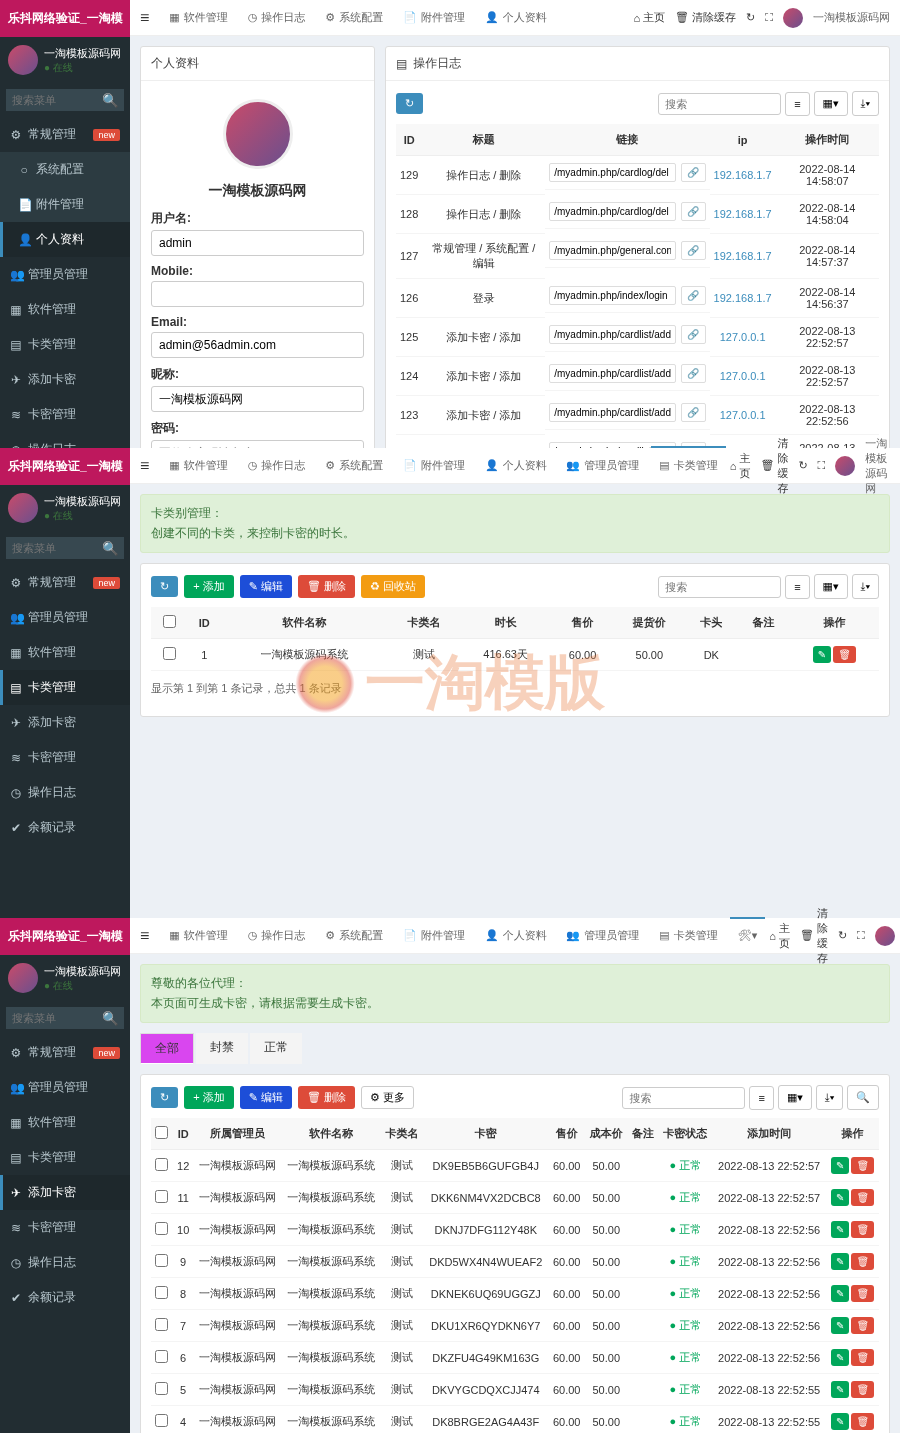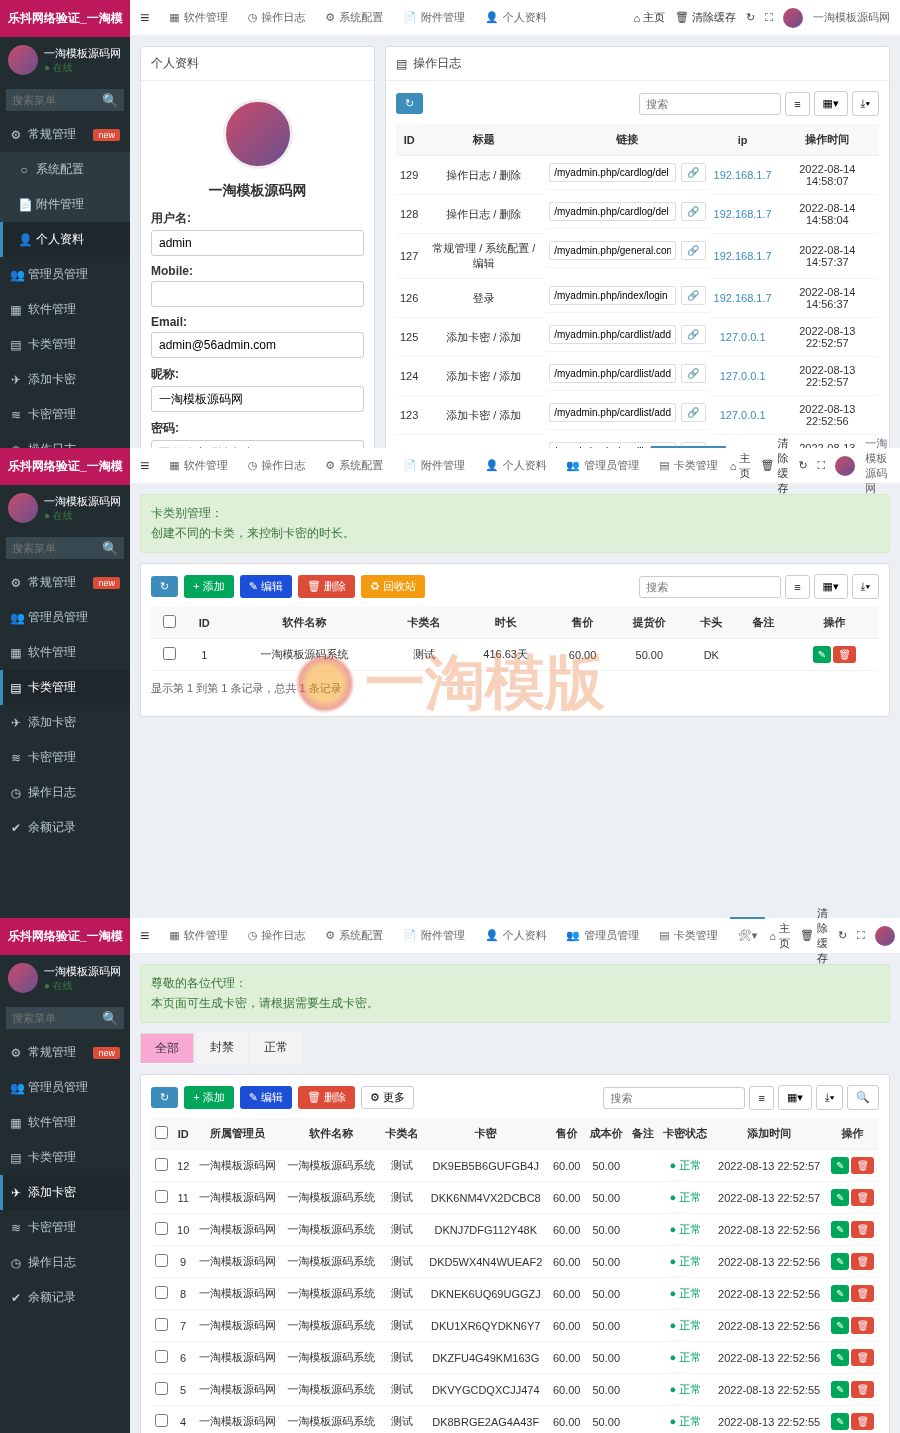--- a/index.html
+++ b/index.html
@@ -42,42 +42,42 @@
 .btn-primary{background:#3c8dbc;color:#fff}
 .btn-default{background:#fff;border-color:#ccc}
 .btn-sm{padding:3px 8px;font-size:11px}
 .btn-xs{padding:2px 4px;font-size:10px}
 .btn-success{background:#00a65a;color:#fff}
 .btn-info{background:#1d4ed8;color:#fff}
 .btn-danger{background:#dd4b39;color:#fff}
 .btn-warning{background:#f39c12;color:#fff}
 .toolbar{display:flex;align-items:center;gap:6px;margin-bottom:8px}
 .toolbar .right{margin-left:auto;display:flex;gap:4px;align-items:center}
-.toolbar input[type=text]{padding:4px 6px;border:1px solid #ccc;border-radius:3px;width:142px;font-size:11px}
+.toolbar input[type=text]{padding:4px 6px;border:1px solid #ccc;border-radius:3px;width:123px;font-size:11px}
 .icon-btn{padding:5px 8px;border:1px solid #ccc;background:#fff;border-radius:3px;cursor:pointer;font-size:11px}
 .table{width:100%;border-collapse:collapse;font-size:11px}
 .table th{background:#f8f8f8;padding:8px 4px;text-align:center;border-bottom:1px solid #eee;font-weight:bold}
 .table td{padding:7px 4px;text-align:center;border-bottom:1px solid #f4f4f4}
 .link-ip{color:#3c8dbc}
 .input-cell{width:100%;padding:3px 4px;border:1px solid #ddd;border-radius:2px;font-size:10px}
 .chain-btn{padding:3px 5px;border:1px solid #ddd;background:#fff;border-radius:2px;font-size:10px;margin-left:3px}
 .pag{padding:10px 0;display:flex;justify-content:flex-end;align-items:center;font-size:11px;color:#666}
 .pag .info{flex:1}
 .pag .sel{padding:2px 4px;border:1px solid #ccc;margin:0 4px}
 .pag .nav{display:flex;gap:4px}
 .pag .pbtn{padding:4px 8px;border:1px solid #ddd;background:#fff;cursor:pointer}
 .pag .pbtn.active{background:#337ab7;color:#fff;border-color:#337ab7}
 .pag .jump{padding:4px 10px;border:1px solid #ddd;background:#fff;margin-left:8px}
 .notice-green{background:#dff0d8;border:1px solid #d6e9c6;color:#3c763d;padding:10px;border-radius:3px;margin-bottom:10px;font-size:12px}
 .notice-title{font-weight:normal;margin-bottom:3px}
 .watermark{position:absolute;top:50%;left:50%;transform:translate(-50%,-50%);font-size:60px;font-weight:bold;color:rgba(231,123,62,0.35);pointer-events:none;display:flex;align-items:center;gap:10px}
 .wm-logo{width:60px;height:60px;border-radius:50%;background:radial-gradient(circle,#f39c12 40%,#dd4b39 60%,transparent 70%);opacity:0.5}
 .tabs-row{display:flex;gap:2px;margin-bottom:10px}
 .tabs-row .tb{padding:6px 14px;background:#f4f4f4;cursor:pointer;font-size:12px}
-.tabs-row .tb.active{background:#f9a8d4;border:1px solid #ddd;border-bottom-color:#fff}
+.tabs-row .tb.active{background:#d946ef;border:1px solid #ddd;border-bottom-color:#fff}
 .status-ok{color:#00a65a}
 .status-ok:before{content:"●";margin-right:3px}
 .op-btns{display:flex;gap:2px;justify-content:center}
 .section{clear:both}
 </style>
 </head>
 <body>
 
 <div class="panel section" style="height:448px">
  <div class="sidebar" style="height:448px">

